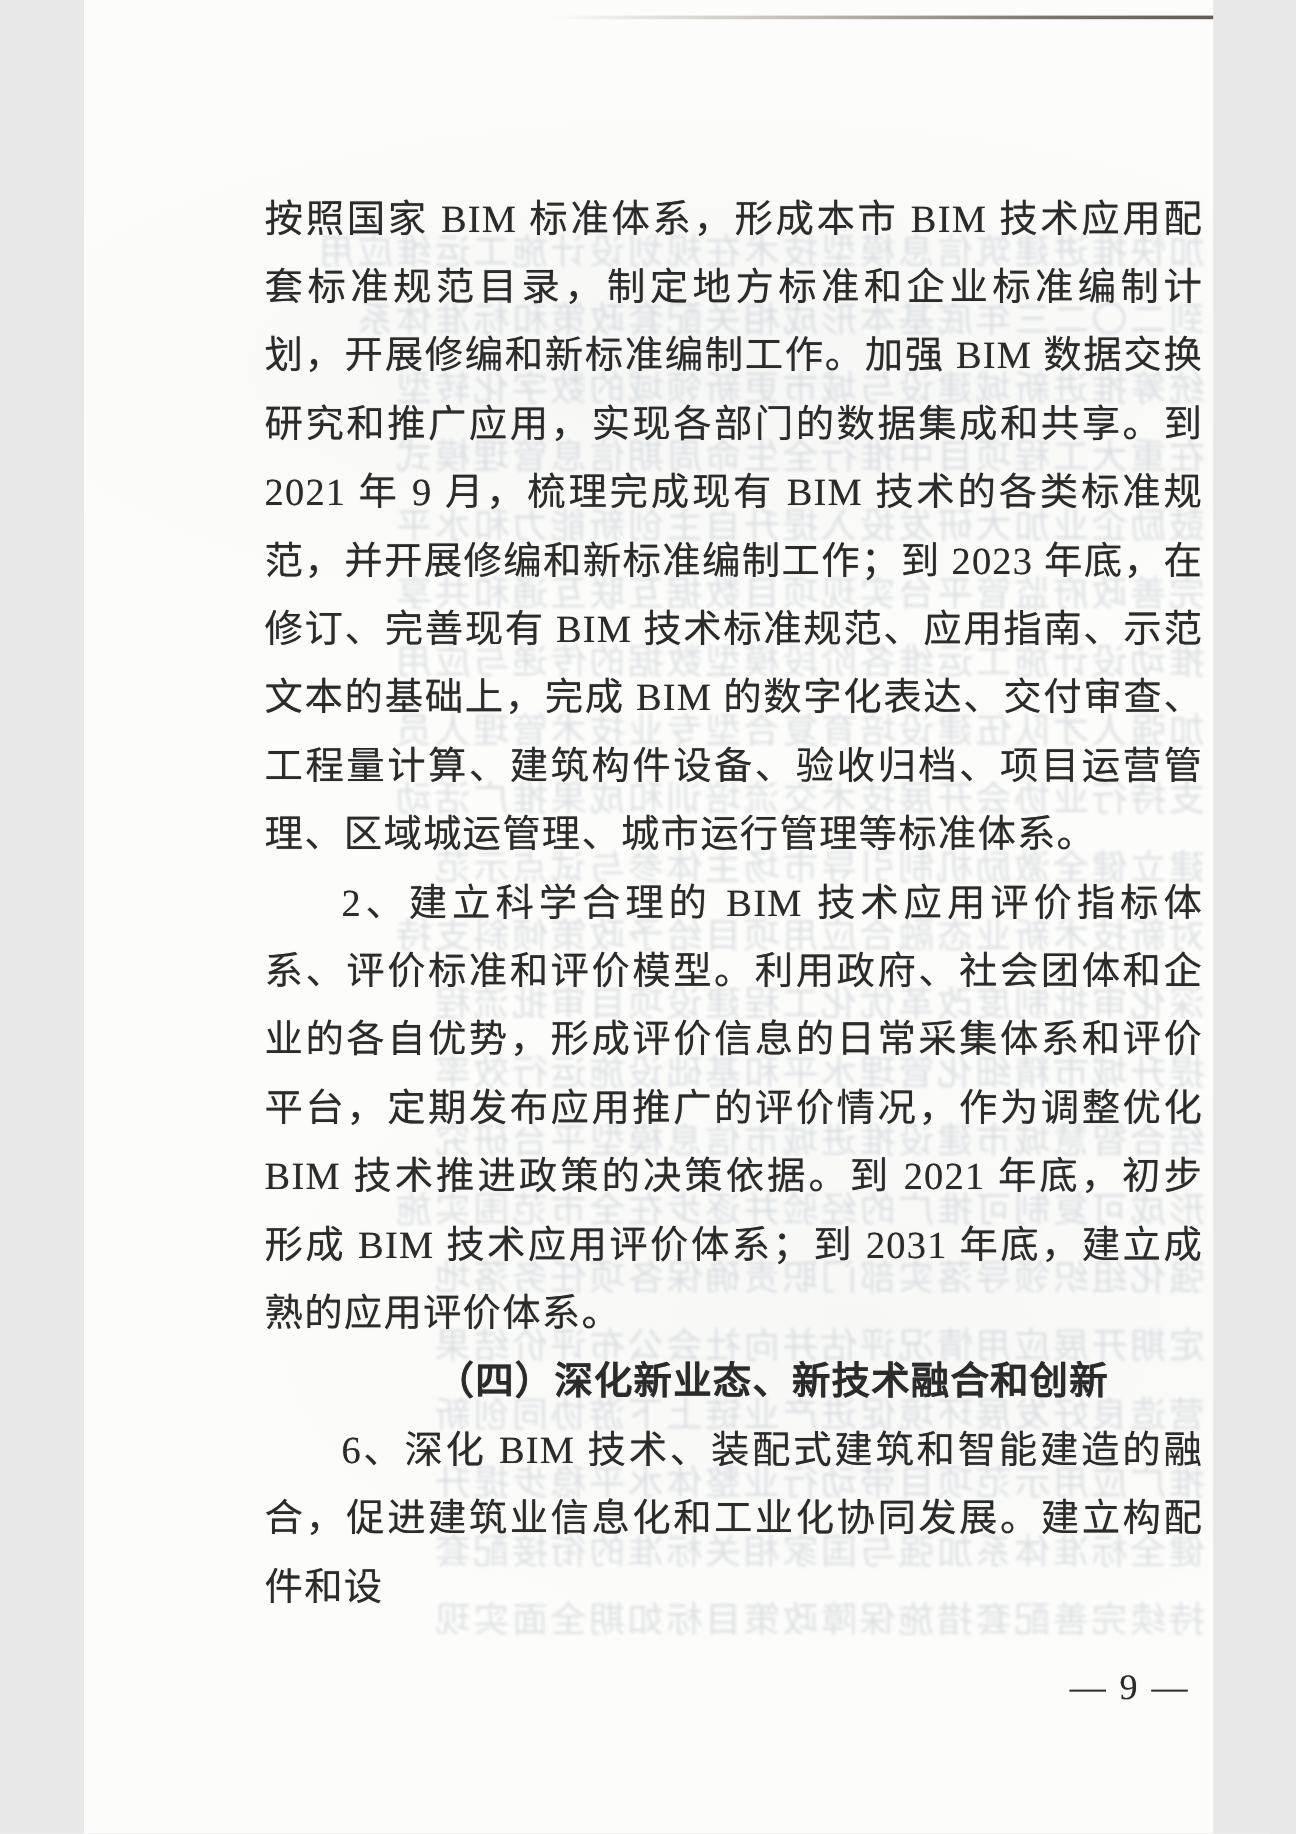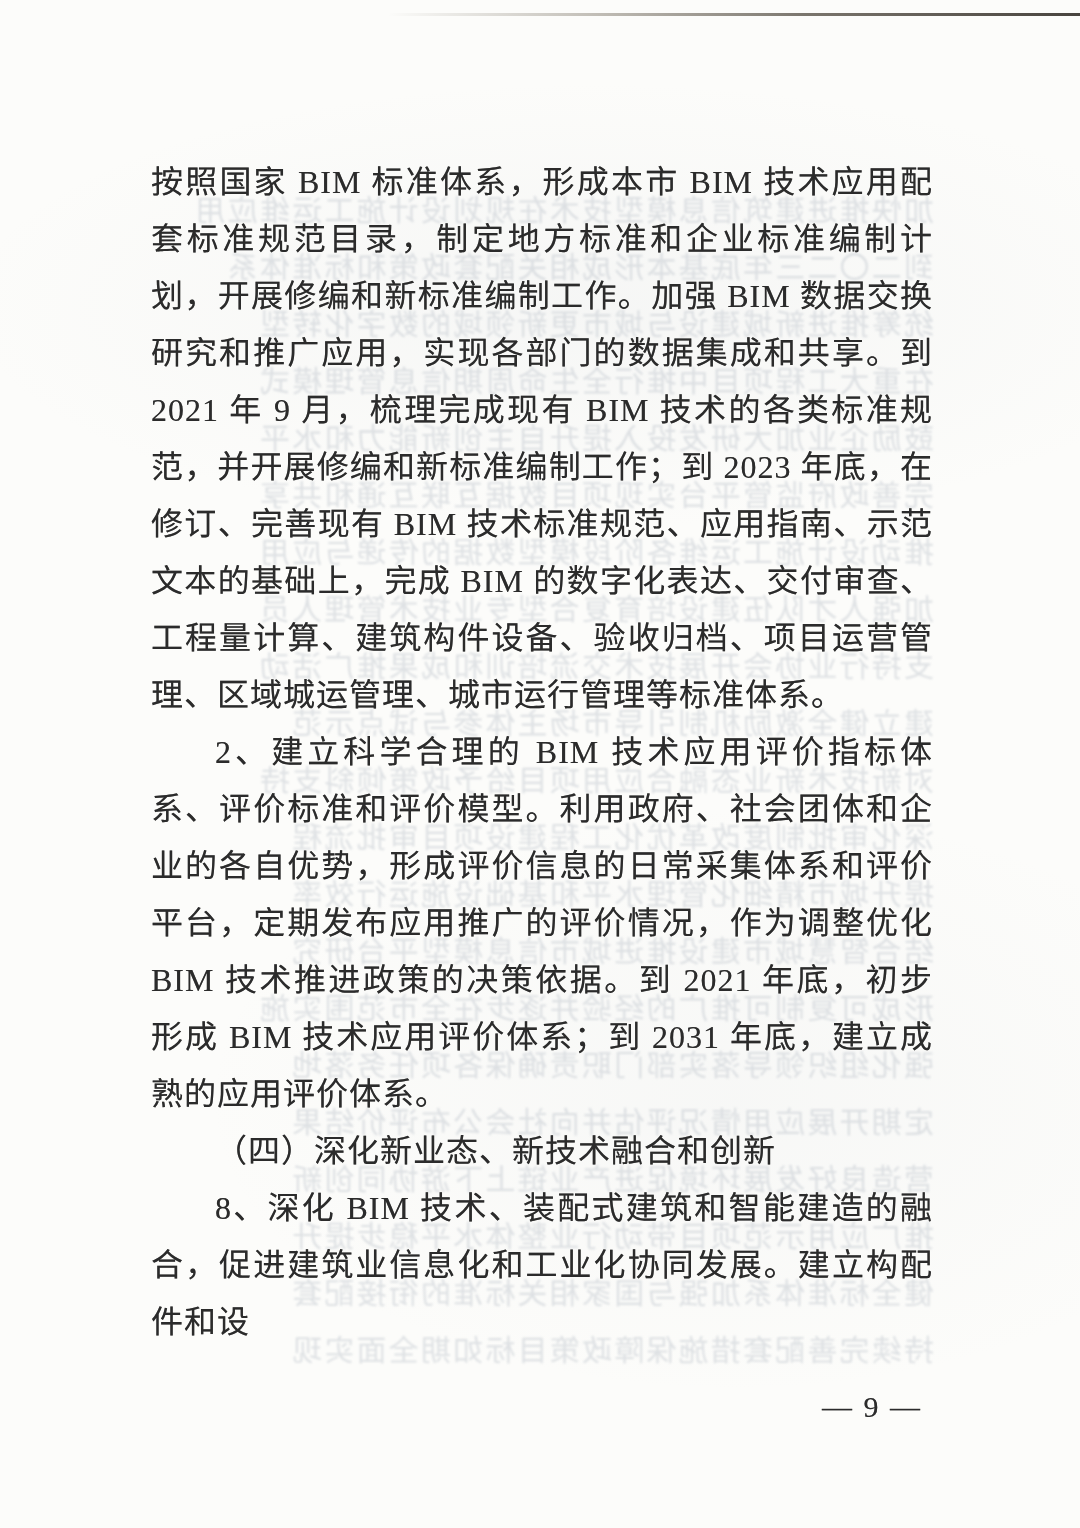--- a/index.html
+++ b/index.html
@@ -1,18 +1,18 @@
 <!DOCTYPE html>
 <html lang="zh-CN"><head>
 <meta charset="utf-8">
 <style>
   html, body { margin: 0; padding: 0; background: #e8e8e8; }
   .page {
     position: relative;
-    width: 1080px;
+    width: 941px;
     height: 1528px;
     margin: 0 auto;
     overflow: hidden;
     background:
       radial-gradient(ellipse 900px 320px at 55% 20%, rgba(190,196,203,0.10), transparent 70%),
       radial-gradient(ellipse 760px 420px at 68% 72%, rgba(190,196,203,0.08), transparent 70%),
       #fcfcfa;
     font-family: "Liberation Serif", "DejaVu Serif", serif;
     color: #2b2b2b;
   }
@@ -55,21 +55,21 @@
     text-align: justify;
     text-shadow: 0 0 0.6px rgba(43,43,43,0.55);
   }
   .doc-body p, .doc-body h3 {
     margin: 0;
     padding: 0;
     font-size: 32px;
     line-height: 57px;
   }
   .indent { text-indent: 2em; }
-  .heading { font-weight: 400; text-align: left; }
+  .heading { font-weight: 700; text-align: center; }
   .page-number {
     position: absolute;
     top: 1390px; left: 810px;
     width: 124px;
     z-index: 2;
     font-size: 30px;
     letter-spacing: 2px;
     text-align: center;
     text-shadow: 0 0 0.6px rgba(43,43,43,0.5);
   }
@@ -100,18 +100,18 @@
 定期开展应用情况评估并向社会公布评价结果
 营造良好发展环境促进产业链上下游协同创新
 推广应用示范项目带动行业整体水平稳步提升
 健全标准体系加强与国家相关标准的衔接配套
 持续完善配套措施保障政策目标如期全面实现</div>
 
   <div class="doc-body">
     <p class="para">按照国家 BIM 标准体系，形成本市 BIM 技术应用配套标准规范目录，制定地方标准和企业标准编制计划，开展修编和新标准编制工作。加强 BIM 数据交换研究和推广应用，实现各部门的数据集成和共享。到 2021 年 9 月，梳理完成现有 BIM 技术的各类标准规范，并开展修编和新标准编制工作；到 2023 年底，在修订、完善现有 BIM 技术标准规范、应用指南、示范文本的基础上，完成 BIM 的数字化表达、交付审查、工程量计算、建筑构件设备、验收归档、项目运营管理、区域城运管理、城市运行管理等标准体系。</p>
     <p class="para indent">2、建立科学合理的 BIM 技术应用评价指标体系、评价标准和评价模型。利用政府、社会团体和企业的各自优势，形成评价信息的日常采集体系和评价平台，定期发布应用推广的评价情况，作为调整优化 BIM 技术推进政策的决策依据。到 2021 年底，初步形成 BIM 技术应用评价体系；到 2031 年底，建立成熟的应用评价体系。</p>
     <h3 class="heading indent">（四）深化新业态、新技术融合和创新</h3>
-    <p class="para indent">8、深化 BIM 技术、装配式建筑和智能建造的融合，促进建筑业信息化和工业化协同发展。建立构配件和设</p>
+    <p class="para indent">6、深化 BIM 技术、装配式建筑和智能建造的融合，促进建筑业信息化和工业化协同发展。建立构配件和设</p>
   </div>
 
   <div class="page-number">— 9 —</div>
 
 </div>
 
 </body></html>

